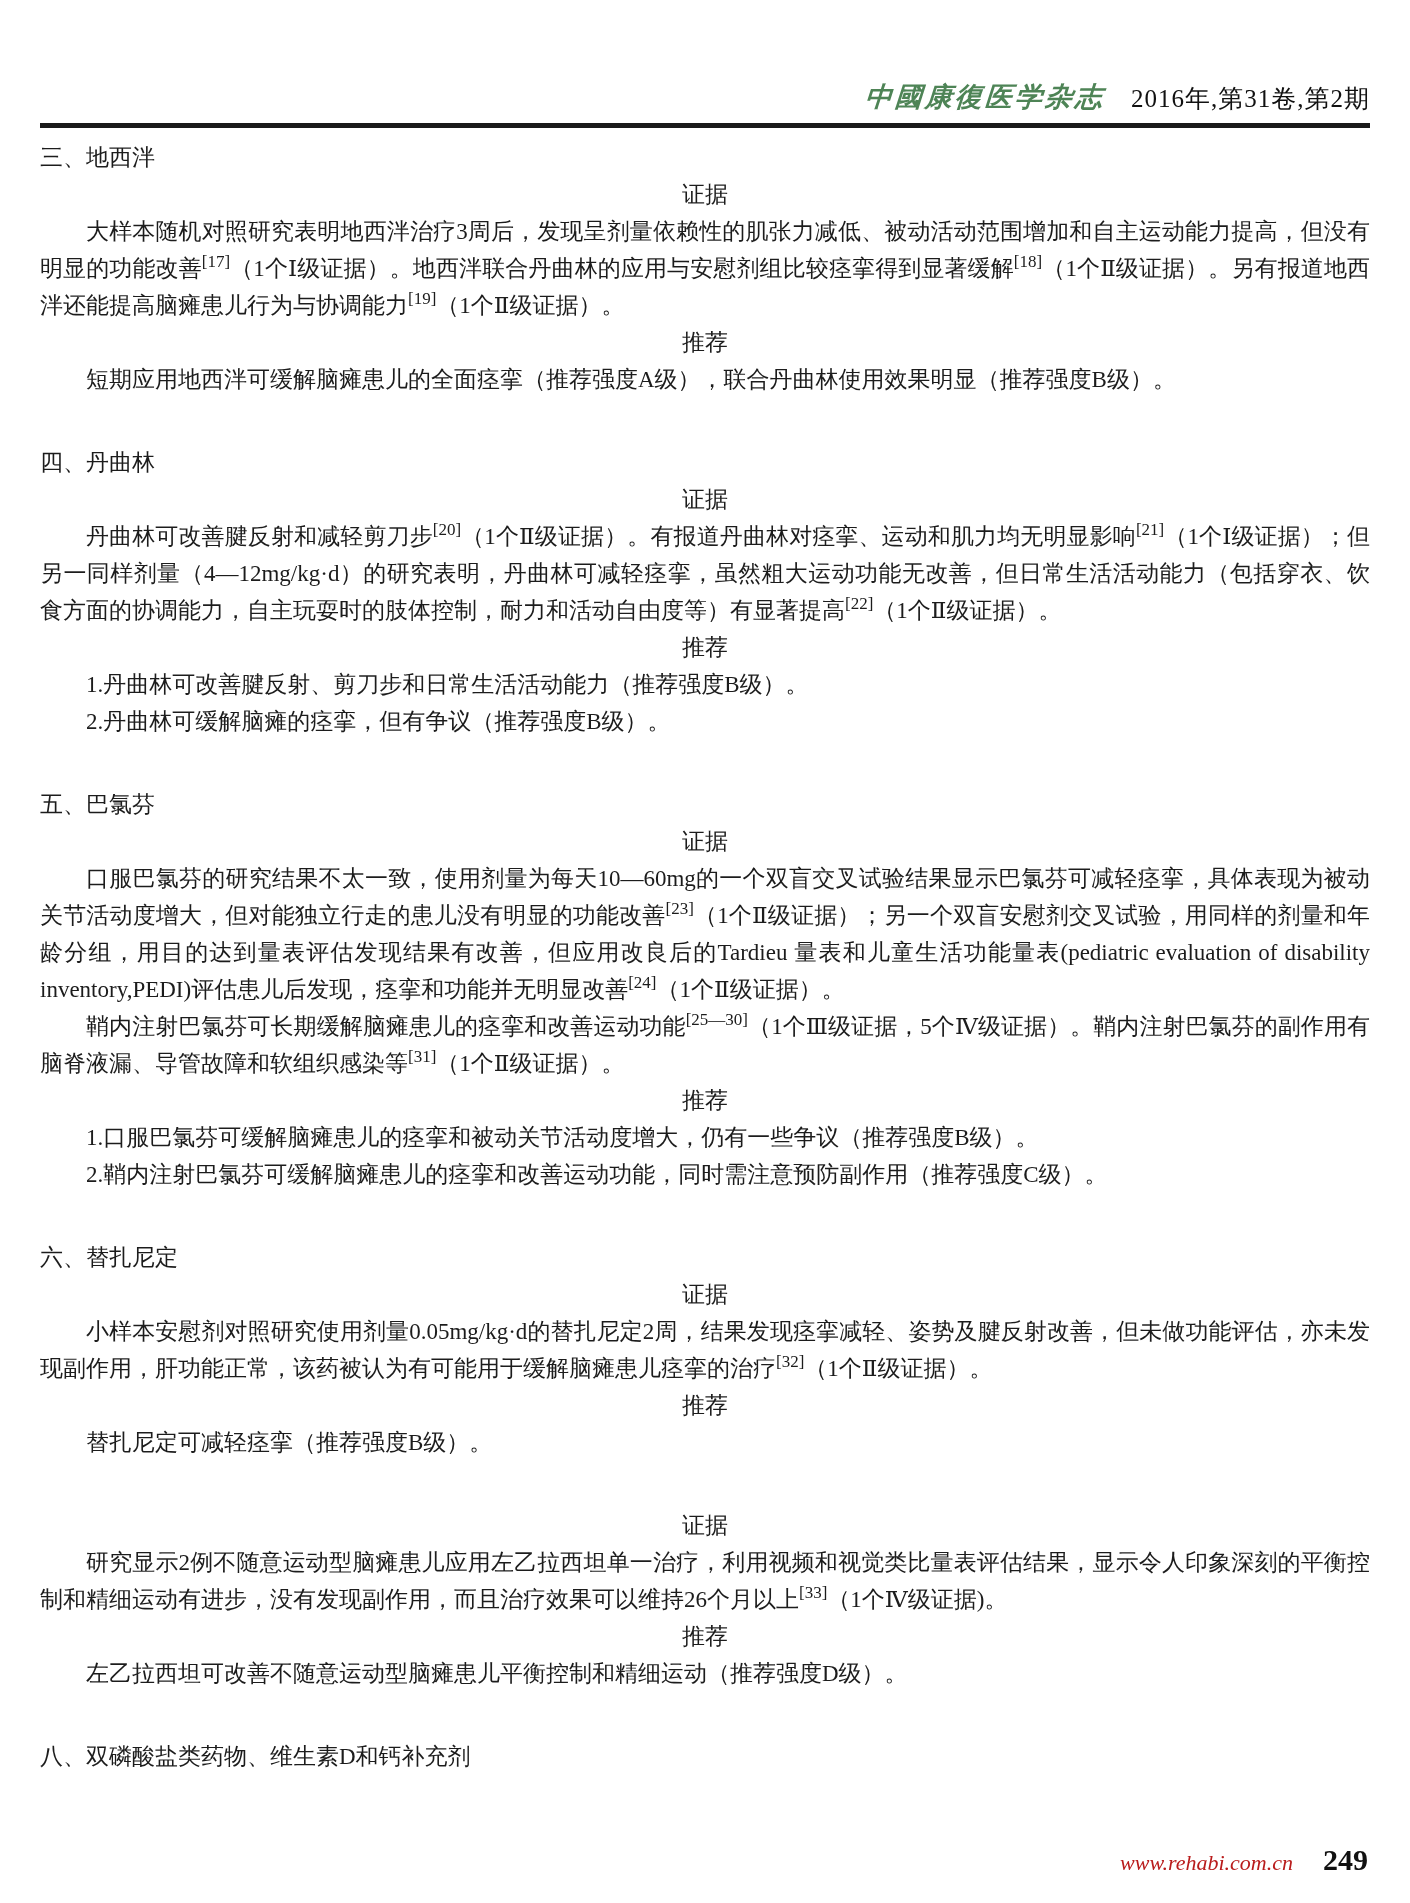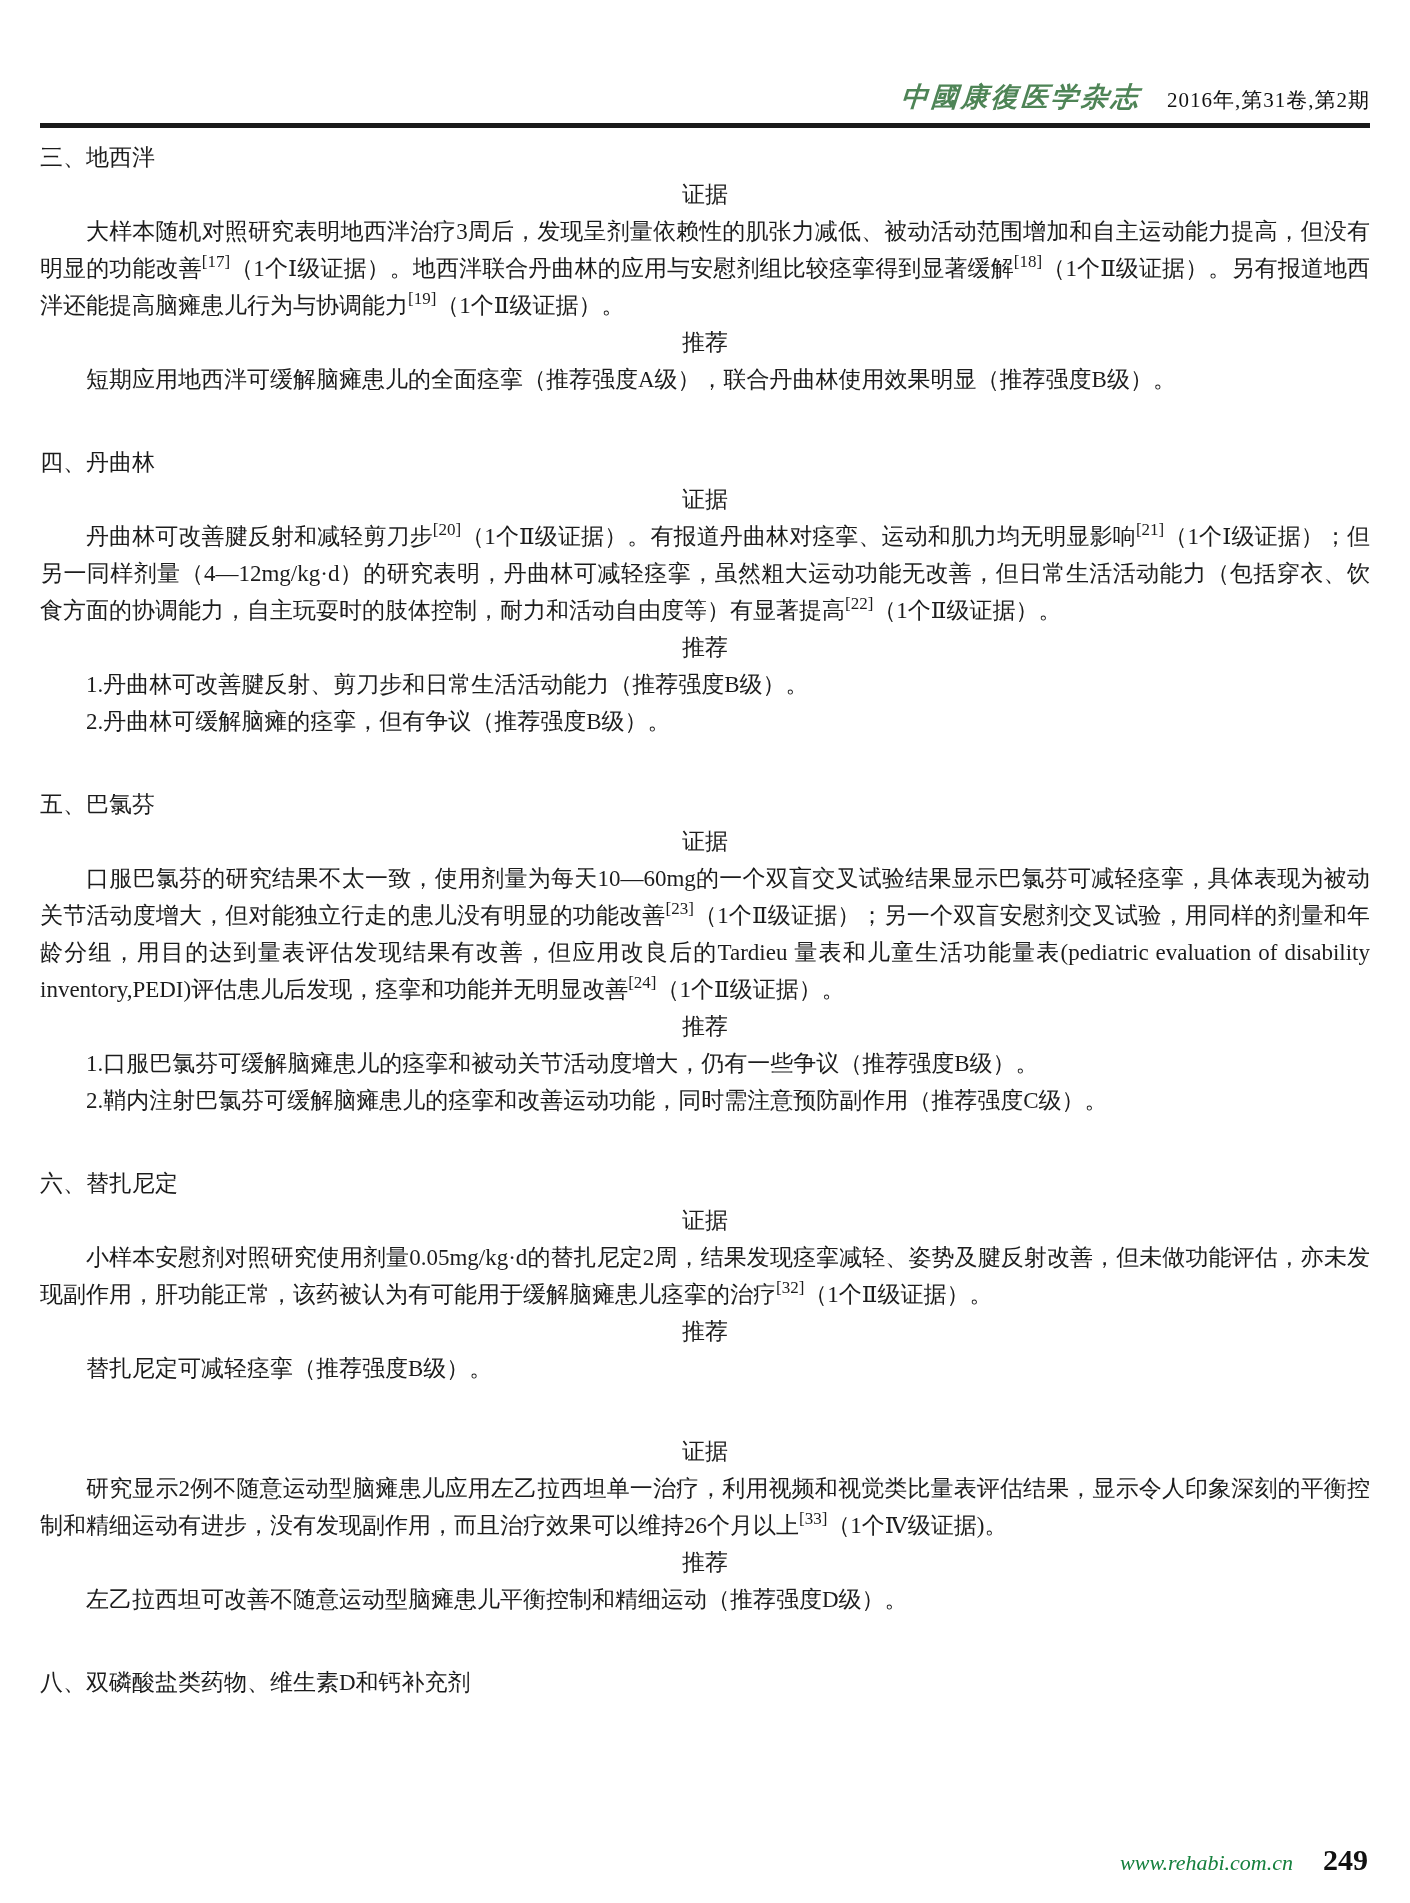--- a/index.html
+++ b/index.html
@@ -26,21 +26,21 @@
   }
   .journal-logo{
     font-size:27px;
     font-weight:bold;
     font-style:italic;
     letter-spacing:3px;
     transform:skewX(-4deg);
     line-height:1;
   }
   .issue-info{
-    font-size:21px;
+    font-size:25px;
     line-height:1;
     letter-spacing:1px;
     color:#111;
   }
   
   .content{
     padding-top:11px;
     font-size:23px;
     line-height:37px;
   }
@@ -68,21 +68,21 @@
     position:absolute;
     right:42px;
     bottom:26px;
     display:flex;
     align-items:baseline;
     gap:30px;
   }
   .footer-site{
     font-style:italic;
     font-size:22px;
-    color:#15803d;
+    color:#b91c1c;
   }
   .footer-page{
     font-weight:bold;
     font-size:30px;
     color:#111;
   }
 </style>
 </head>
 <body>
 
@@ -107,20 +107,21 @@
         <div class="block-label">证据</div>
         <div class="para"><span>丹曲林可改善腱反射和减轻剪刀步</span><sup>[20]</sup><span>（1个Ⅱ级证据）。有报道丹曲林对痉挛、运动和肌力均无明显影响</span><sup>[21]</sup><span>（1个Ⅰ级证据）；但另一同样剂量（4—12mg/kg·d）的研究表明，丹曲林可减轻痉挛，虽然粗大运动功能无改善，但日常生活活动能力（包括穿衣、饮食方面的协调能力，自主玩耍时的肢体控制，耐力和活动自由度等）有显著提高</span><sup>[22]</sup><span>（1个Ⅱ级证据）。</span></div>
         <div class="block-label">推荐</div>
         <div class="para"><span>1.丹曲林可改善腱反射、剪刀步和日常生活活动能力（推荐强度B级）。</span></div>
         <div class="para"><span>2.丹曲林可缓解脑瘫的痉挛，但有争议（推荐强度B级）。</span></div>
       </div>
       <div class="section">
         <div class="section-title">五、巴氯芬</div>
         <div class="block-label">证据</div>
         <div class="para"><span>口服巴氯芬的研究结果不太一致，使用剂量为每天10—60mg的一个双盲交叉试验结果显示巴氯芬可减轻痉挛，具体表现为被动关节活动度增大，但对能独立行走的患儿没有明显的功能改善</span><sup>[23]</sup><span>（1个Ⅱ级证据）；另一个双盲安慰剂交叉试验，用同样的剂量和年龄分组，用目的达到量表评估发现结果有改善，但应用改良后的Tardieu 量表和儿童生活功能量表(pediatric evaluation of disability inventory,PEDI)评估患儿后发现，痉挛和功能并无明显改善</span><sup>[24]</sup><span>（1个Ⅱ级证据）。</span></div>
+        <div class="para"><span>鞘内注射巴氯芬可长期缓解脑瘫患儿的痉挛和改善运动功能</span><sup>[25—30]</sup><span>（1个Ⅲ级证据，5个Ⅳ级证据）。鞘内注射巴氯芬的副作用有脑脊液漏、导管故障和软组织感染等</span><sup>[31]</sup><span>（1个Ⅱ级证据）。</span></div>
         <div class="block-label">推荐</div>
         <div class="para"><span>1.口服巴氯芬可缓解脑瘫患儿的痉挛和被动关节活动度增大，仍有一些争议（推荐强度B级）。</span></div>
         <div class="para"><span>2.鞘内注射巴氯芬可缓解脑瘫患儿的痉挛和改善运动功能，同时需注意预防副作用（推荐强度C级）。</span></div>
       </div>
       <div class="section">
         <div class="section-title">六、替扎尼定</div>
         <div class="block-label">证据</div>
         <div class="para"><span>小样本安慰剂对照研究使用剂量0.05mg/kg·d的替扎尼定2周，结果发现痉挛减轻、姿势及腱反射改善，但未做功能评估，亦未发现副作用，肝功能正常，该药被认为有可能用于缓解脑瘫患儿痉挛的治疗</span><sup>[32]</sup><span>（1个Ⅱ级证据）。</span></div>
         <div class="block-label">推荐</div>
         <div class="para"><span>替扎尼定可减轻痉挛（推荐强度B级）。</span></div>

